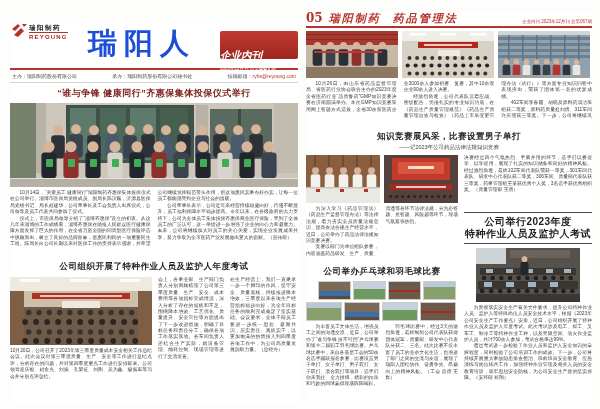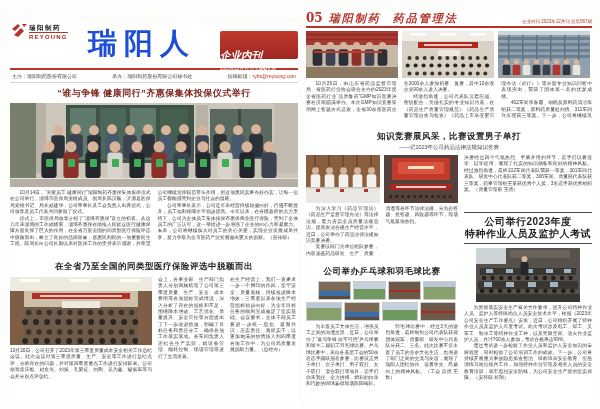--- a/index.html
+++ b/index.html
@@ -216,21 +216,21 @@
       <rect x="0" y="75" width="288" height="1" fill="#e4e0d8"></rect>
     </svg>
   </div>
 
   <div class="art1 btxt cols2">
     <div class="para">10月14日，“关爱员工 健康同行”瑞阳制药齐惠保集体投保仪式在公司举行。淄博市医保局党组成员、副局长陈汉巍，沂源县医保局党组书记、局长赵建华，公司董事长及工会负责人出席仪式，公司领导及员工代表共同参加了仪式。</div>
     <div class="para">仪式上，市医保局领导介绍了“淄博齐惠保”设立的初衷。从这几年来淄博的工作成绩看，淄博齐惠保在助推人民群众医疗健康保障方面发挥了巨大的作用，在全省乃至全国的同类型医疗保险评选中脱颖而出，树立了良好的品牌形象，是惠民利民的一项重要民生工程。陈局长向公司长期以来对医保工作的支持表示感谢，并希望公司继续发挥模范带头作用，把这项惠民实事办好办实，让每一位员工都能感受到企业与社会的温暖。</div>
     <div class="para">公司董事长表示，公司近年来经营持续稳健向好，待遇不断提升，员工福利保障水平稳步提高。今年以来，在各级政府的大力支持下，公司为全体员工集体投保齐惠保商业医疗保险，受到了全体员工的广泛认可，这一举措进一步增强了企业的向心力和凝聚力。未来，公司将继续加大对员工的关心关爱，实现企业发展成果共享，努力争取为全市医药产业发展做出更大的贡献。（宣传部）</div>
   </div>
 
-  <div class="h-blk h2-left">在全省乃至全国的同类型医疗保险评选中脱颖而出</div>
+  <div class="h-blk h2-left">公司组织开展了特种作业人员及监护人年度考试</div>
 
   <div class="sec2">
     <div class="c1">
       <svg class="photo" width="142" height="68" viewBox="0 0 142 68" preserveAspectRatio="none">
         <rect width="142" height="68" fill="#6e5b49"></rect>
         <rect x="0" y="0" width="142" height="14" fill="#efeae0"></rect>
         <rect x="10" y="2" width="20" height="3" fill="#fffdf5"></rect>
           <rect x="60" y="2" width="20" height="3" fill="#fffdf5"></rect>
           <rect x="110" y="2" width="20" height="3" fill="#fffdf5"></rect>
         <rect x="0" y="14" width="14" height="54" fill="#7e5f46"></rect>

